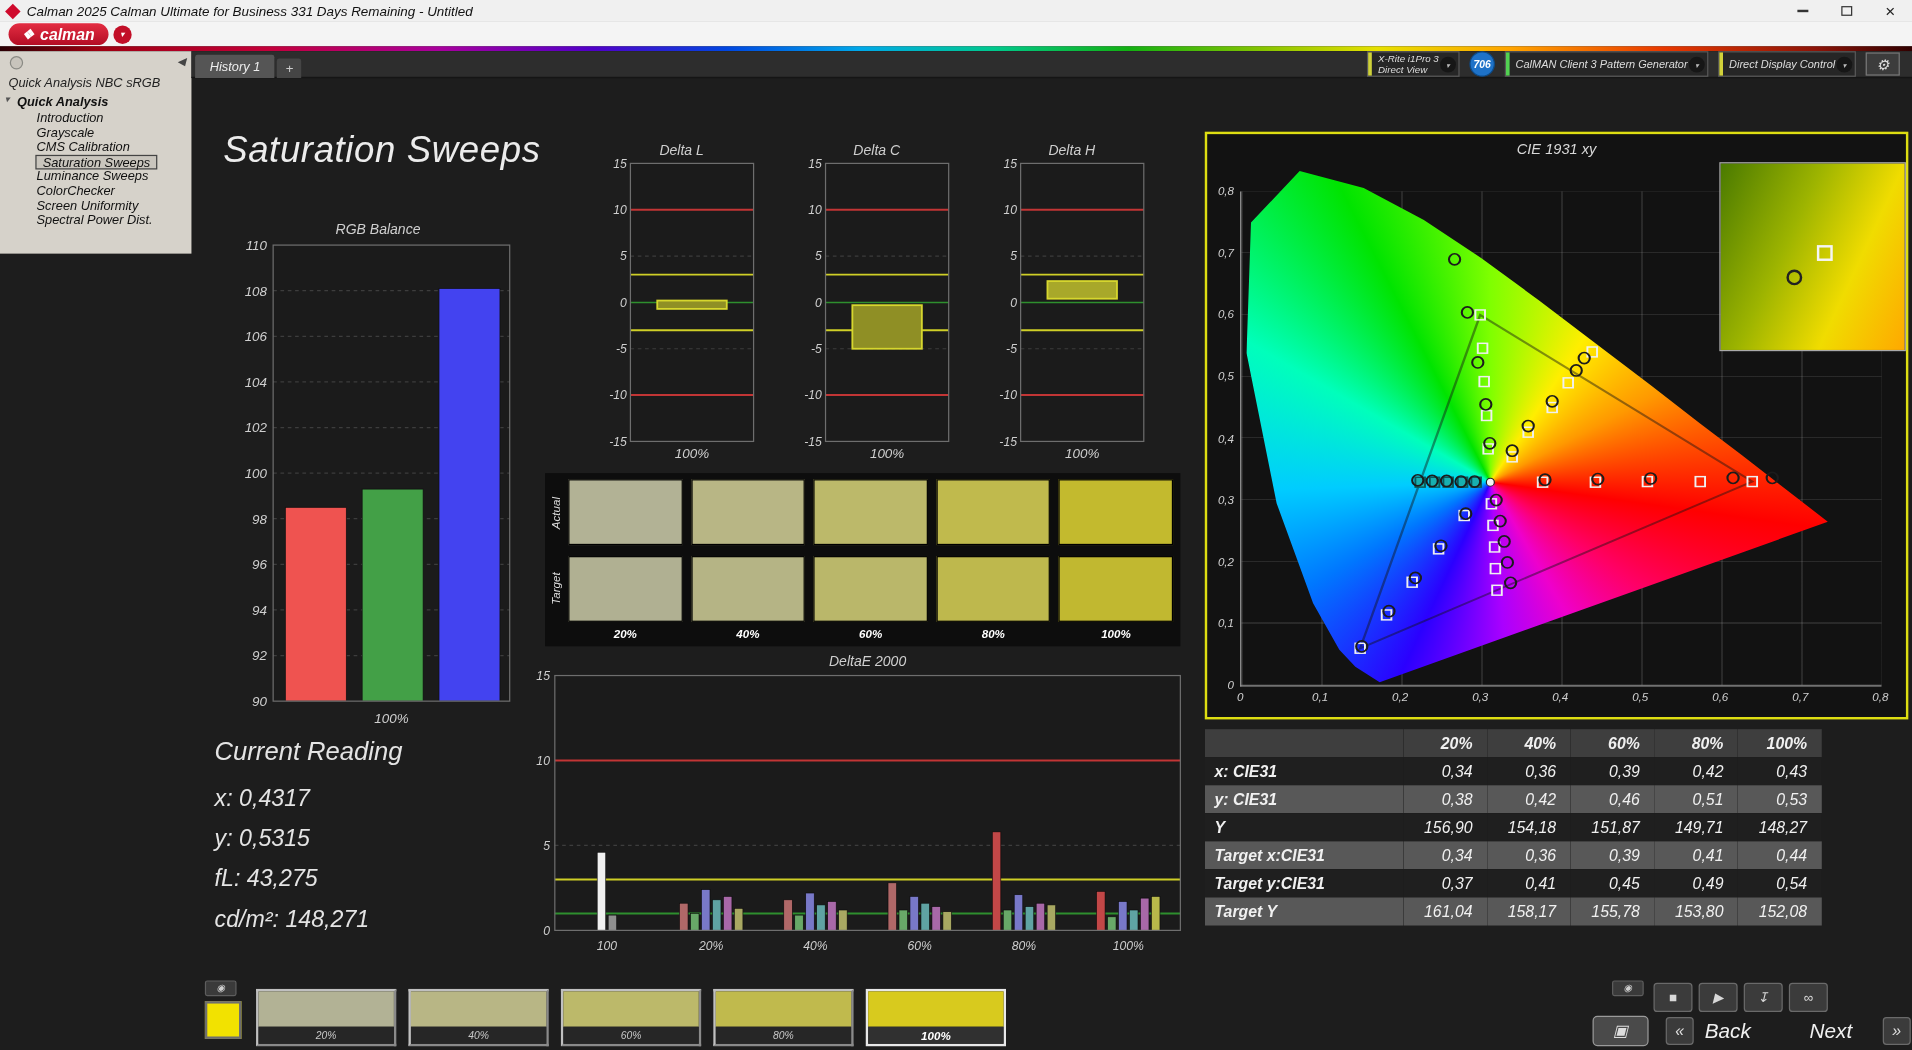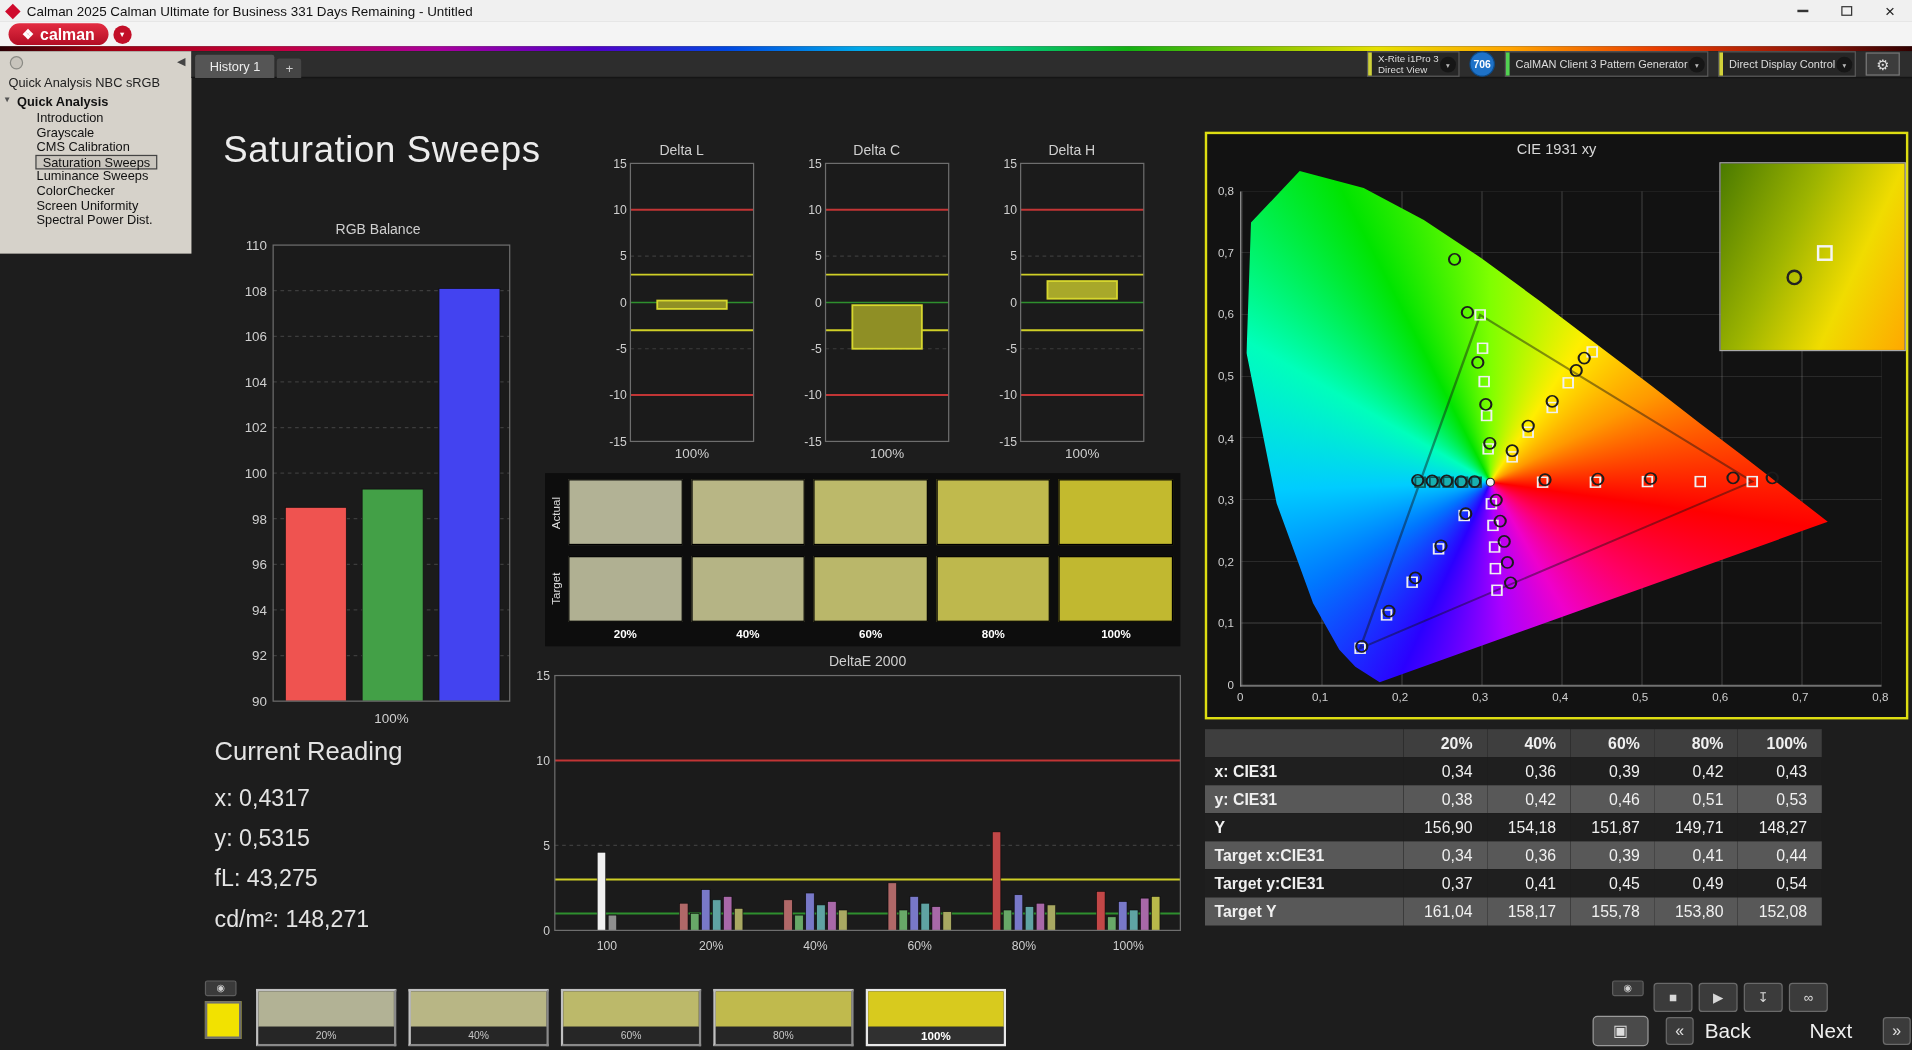--- a/index.html
+++ b/index.html
@@ -1,17 +1,17 @@
 <!DOCTYPE html>
 <html><head>
 <meta charset="utf-8">
 <style>
   html,body{margin:0;padding:0;}
   body{width:1912px;height:1050px;overflow:hidden;background:#1d1d1d;font-family:"Liberation Sans",sans-serif;}
-  .viewport{position:relative;width:1912px;height:1050px;overflow:hidden;}
+  .viewport{position:relative;width:1912px;height:1050px;overflow:hidden;font-style:italic;}
   .app{position:absolute;left:0;top:0;width:1568px;height:861px;transform:scale(1.21939);transform-origin:0 0;}
 
   
   .titlebar{position:absolute;left:0;top:0;width:100%;height:18px;background:#f0f0f0;display:flex;align-items:center;font-size:11px;color:#111;}
   .app-icon{width:9px;height:9px;margin:0 7px 0 6px;background:#cf0a2c;transform:rotate(45deg);}
   .win-controls{margin-left:auto;display:flex;height:100%;}
   .win-btn{width:36px;display:flex;align-items:center;justify-content:center;color:#222;}
   .min-glyph{display:block;width:9px;height:2px;background:#333;}
   .max-glyph{display:block;width:9px;height:8px;border:1.5px solid #333;box-sizing:border-box;}
   .close-glyph{font-size:14px;line-height:1;}

